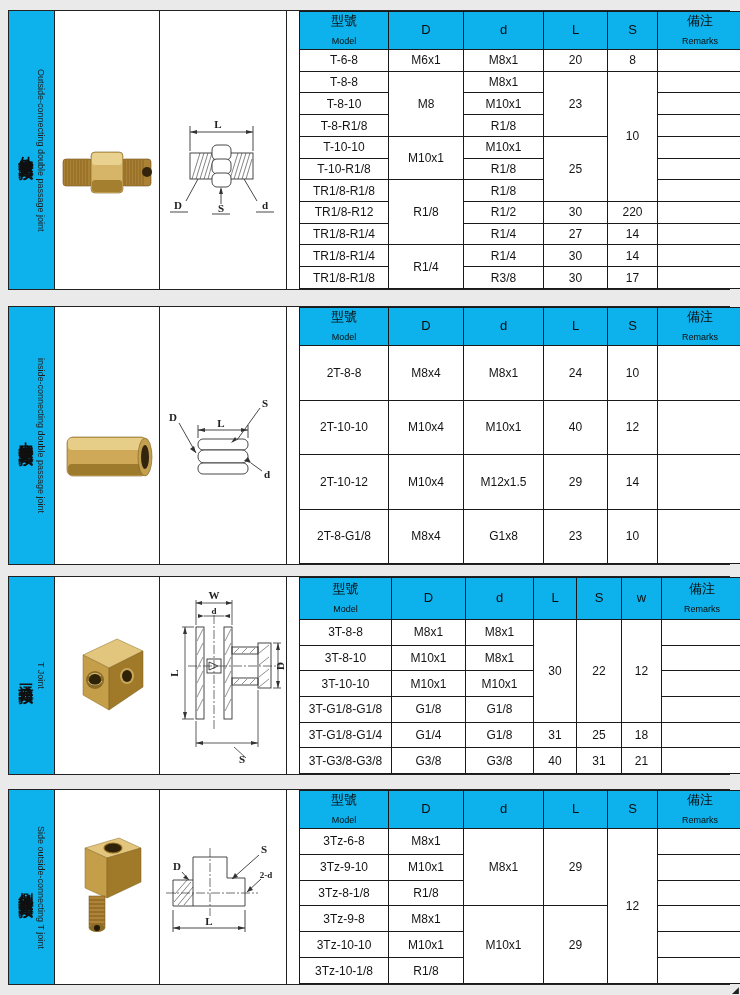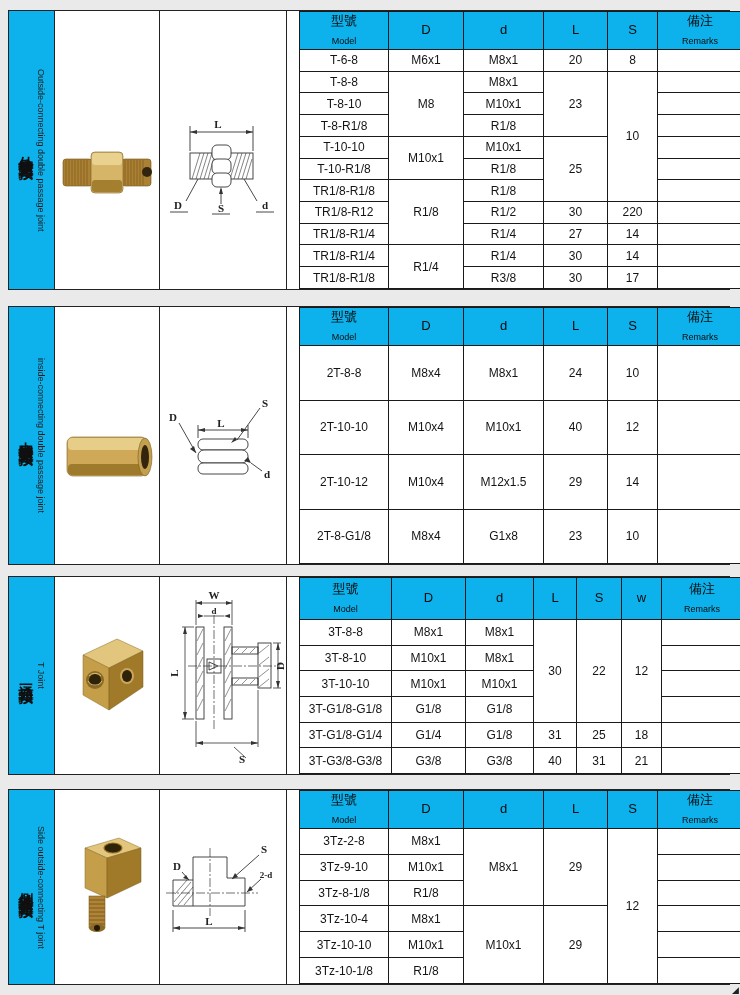--- a/index.html
+++ b/index.html
@@ -575,39 +575,39 @@
               <div class="h-main">S</div>
             </th>
             <th style="background: rgb(13, 178, 236);">
               <div class="h-main">備注</div>
               <div class="h-sub">Remarks</div>
             </th>
           </tr>
         </thead>
         <tbody>
           <tr>
-            <td>3Tz-2-8</td>
+            <td>3Tz-6-8</td>
             <td>M8x1</td>
             <td rowspan="3">M8x1</td>
             <td rowspan="3">29</td>
             <td rowspan="6">12</td>
             <td></td>
           </tr>
           <tr>
             <td>3Tz-9-10</td>
             <td>M10x1</td>
             <td></td>
           </tr>
           <tr>
             <td>3Tz-8-1/8</td>
             <td>R1/8</td>
             <td></td>
           </tr>
           <tr>
-            <td>3Tz-10-4</td>
+            <td>3Tz-9-8</td>
             <td>M8x1</td>
             <td rowspan="3">M10x1</td>
             <td rowspan="3">29</td>
             <td></td>
           </tr>
           <tr>
             <td>3Tz-10-10</td>
             <td>M10x1</td>
             <td></td>
           </tr>

